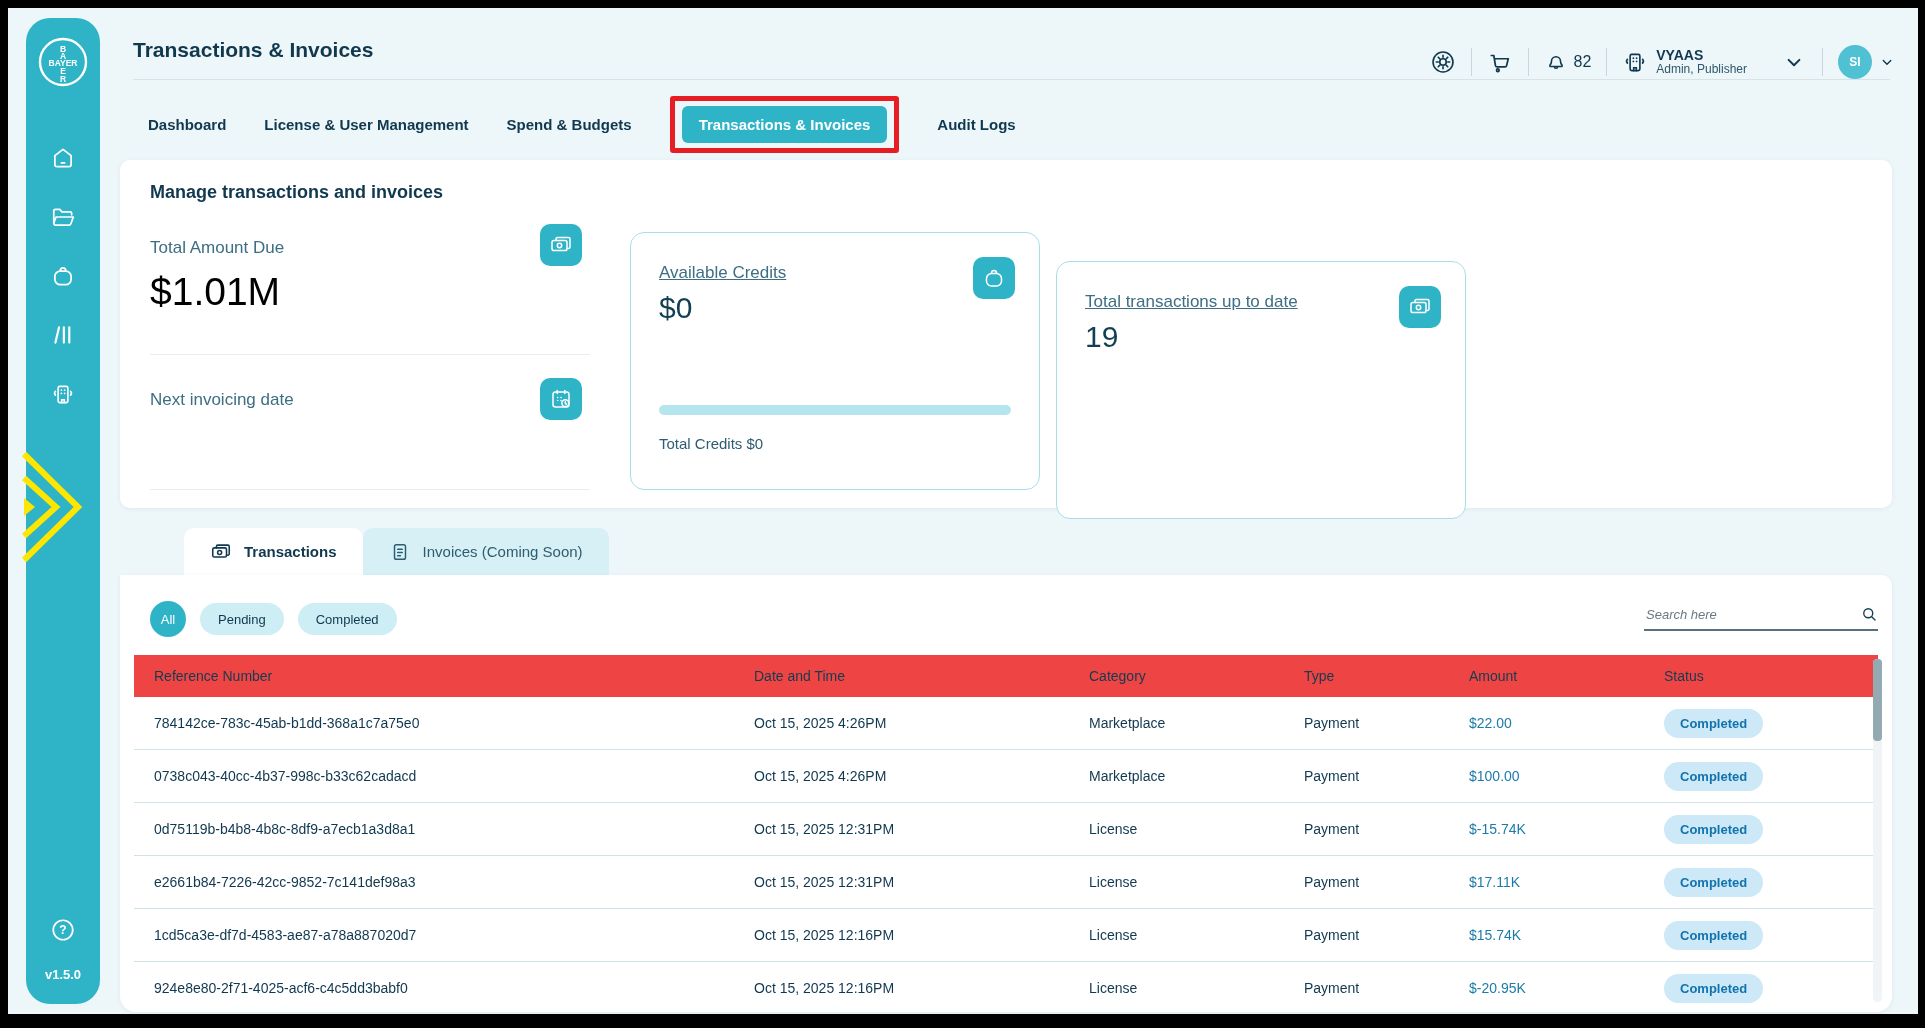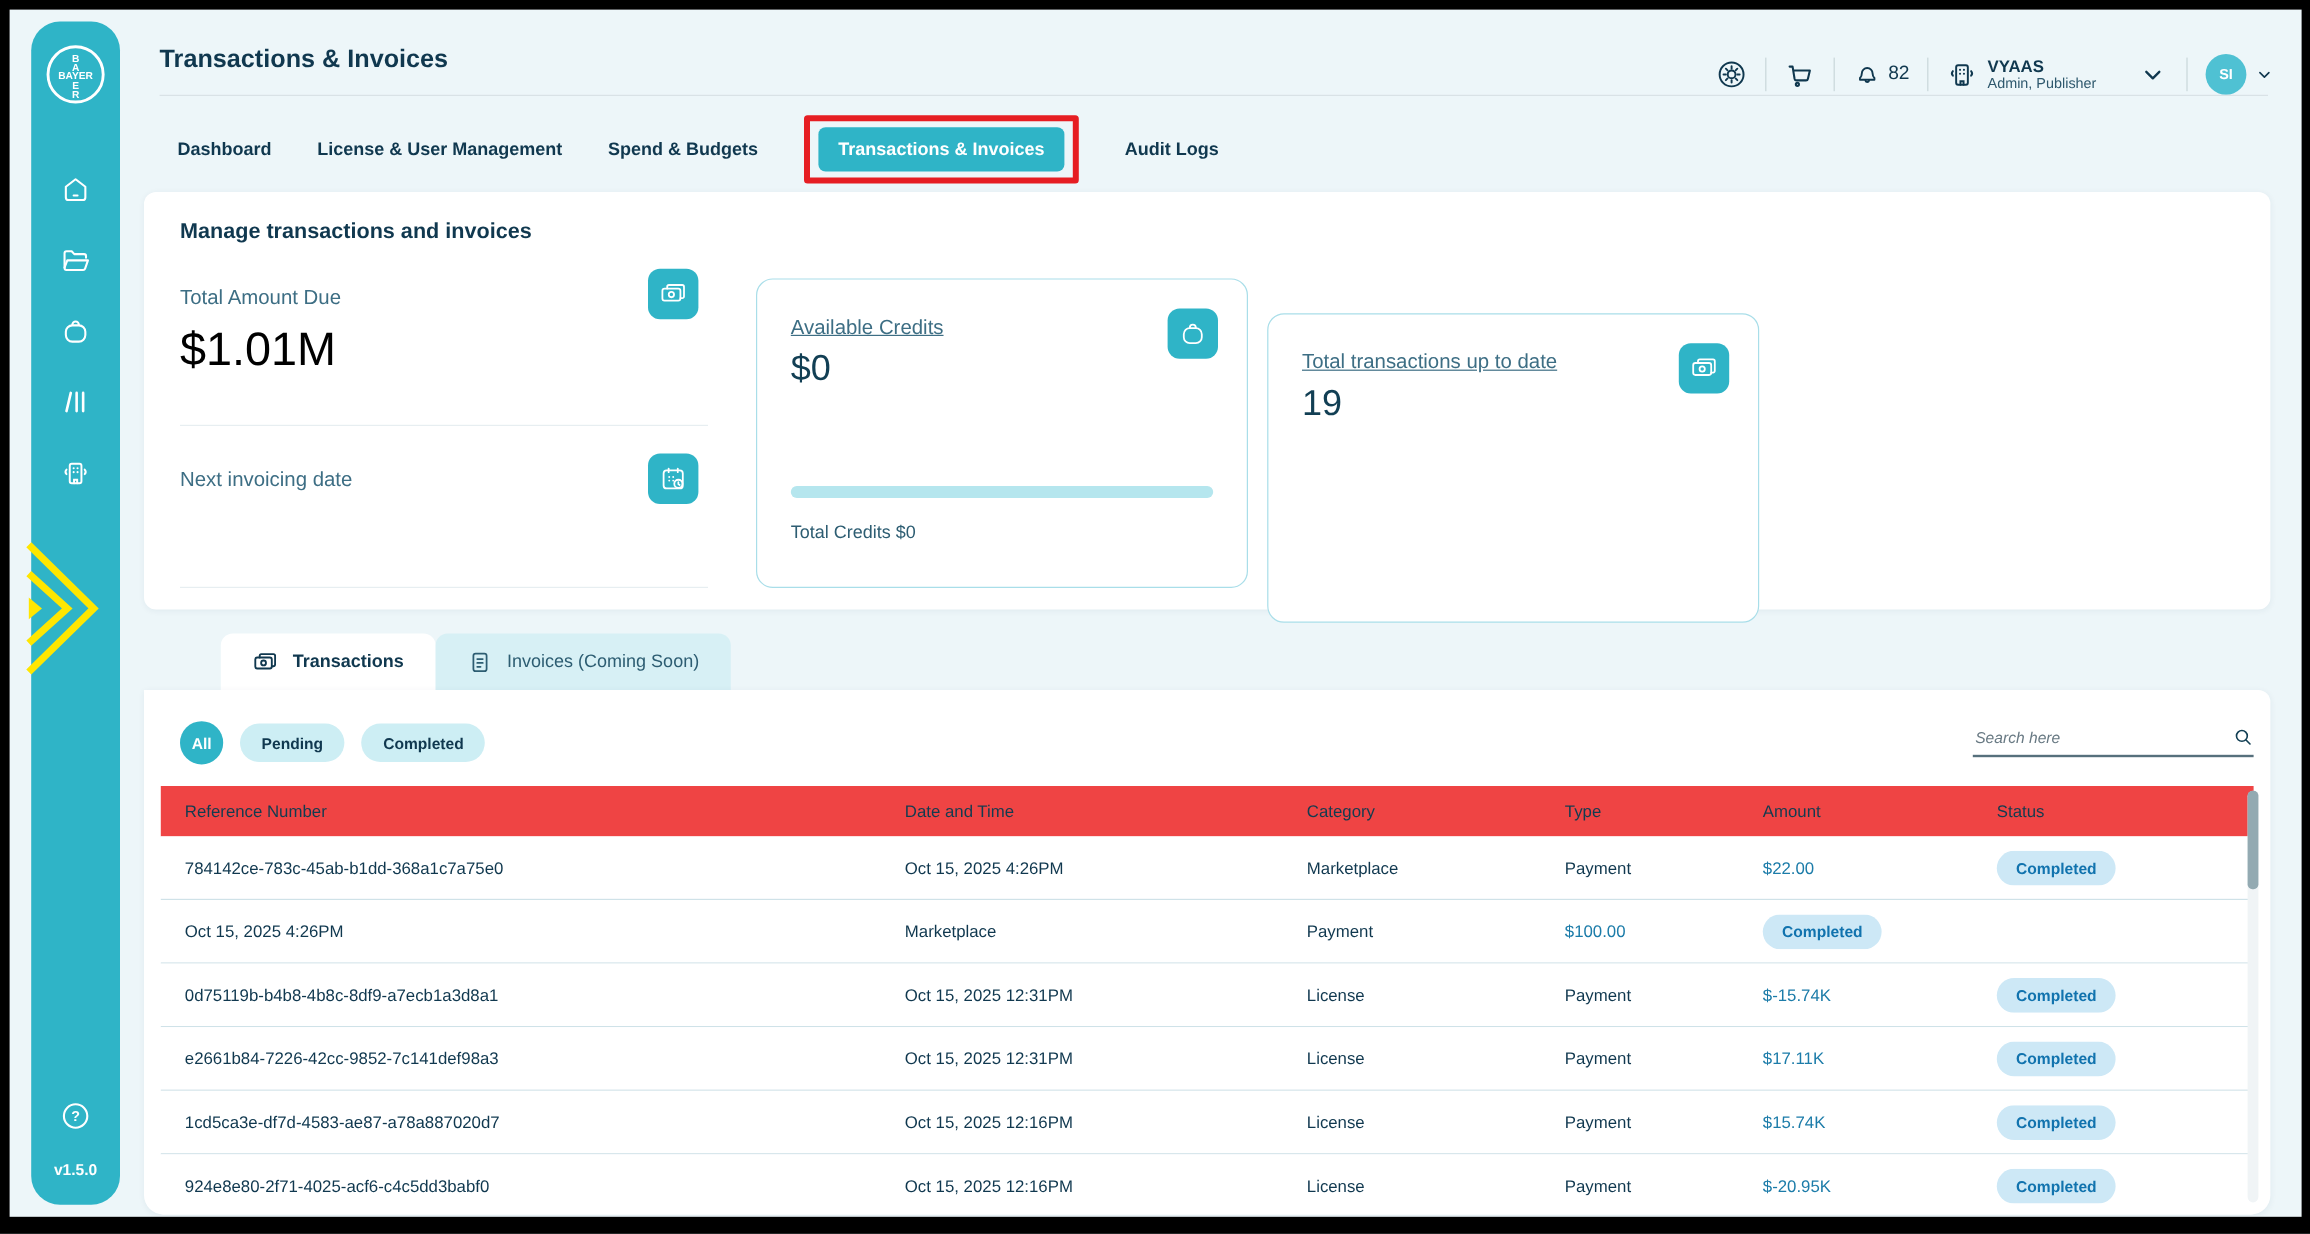--- a/index.html
+++ b/index.html
@@ -74,21 +74,21 @@
   
   .table-tabs{position:absolute;left:142px;top:520px;display:flex;align-items:flex-end;}
   .ttab{height:47px;display:flex;align-items:center;gap:12px;padding:0 26px;font-size:15px;
     border-radius:10px 10px 0 0;cursor:pointer;color:#2d5d72;background:#d7f0f5;}
   .ttab svg{width:22px;height:22px;}
   .ttab.active{background:#fff;color:#10384f;font-weight:bold;margin-left:34px;}
 
   
   .table-panel{position:absolute;left:112px;top:567px;width:1772px;height:437px;background:#fff;
     border-radius:0 10px 16px 16px;box-shadow:0 1px 5px rgba(16,56,79,.06);overflow:hidden;}
-  .pills{position:absolute;left:30px;top:26px;display:flex;align-items:center;gap:14px;font-weight:bold;}
+  .pills{position:absolute;left:30px;top:26px;display:flex;align-items:center;gap:14px;}
   .pill{height:32px;padding:0 18px;border-radius:16px;background:#cdeef4;color:#10384f;font-size:13px;
     display:flex;align-items:center;cursor:pointer;}
   .pill.active{width:36px;height:36px;padding:0;border-radius:50%;background:#2fb4c7;color:#fff;justify-content:center;}
   .search{position:absolute;right:14px;top:24px;width:234px;height:32px;border-bottom:2px solid #56707c;
     display:flex;align-items:center;}
   .search input{flex:1;border:none;outline:none;background:transparent;font-size:13px;color:#123f54;
     font-family:"Liberation Sans",sans-serif;}
   .search input::placeholder{font-style:italic;color:#687983;}
   .search .sicon{width:18px;height:18px;color:#123f54;flex:0 0 auto;cursor:pointer;}
   .thead,.trow{display:grid;grid-template-columns:600px 335px 215px 165px 195px 1fr;align-items:center;}
@@ -337,20 +337,21 @@
     <div class="tbody">
       <div class="trow">
         <div>784142ce-783c-45ab-b1dd-368a1c7a75e0</div>
         <div>Oct 15, 2025 4:26PM</div>
         <div>Marketplace</div>
         <div>Payment</div>
         <div class="cell-amount">$22.00</div>
         <div><span class="status-pill">Completed</span></div>
       </div>
       <div class="trow">
+        <div>0738c043-40cc-4b37-998c-b33c62cadacd</div>
         <div>Oct 15, 2025 4:26PM</div>
         <div>Marketplace</div>
         <div>Payment</div>
         <div class="cell-amount">$100.00</div>
         <div><span class="status-pill">Completed</span></div>
       </div>
       <div class="trow">
         <div>0d75119b-b4b8-4b8c-8df9-a7ecb1a3d8a1</div>
         <div>Oct 15, 2025 12:31PM</div>
         <div>License</div>

